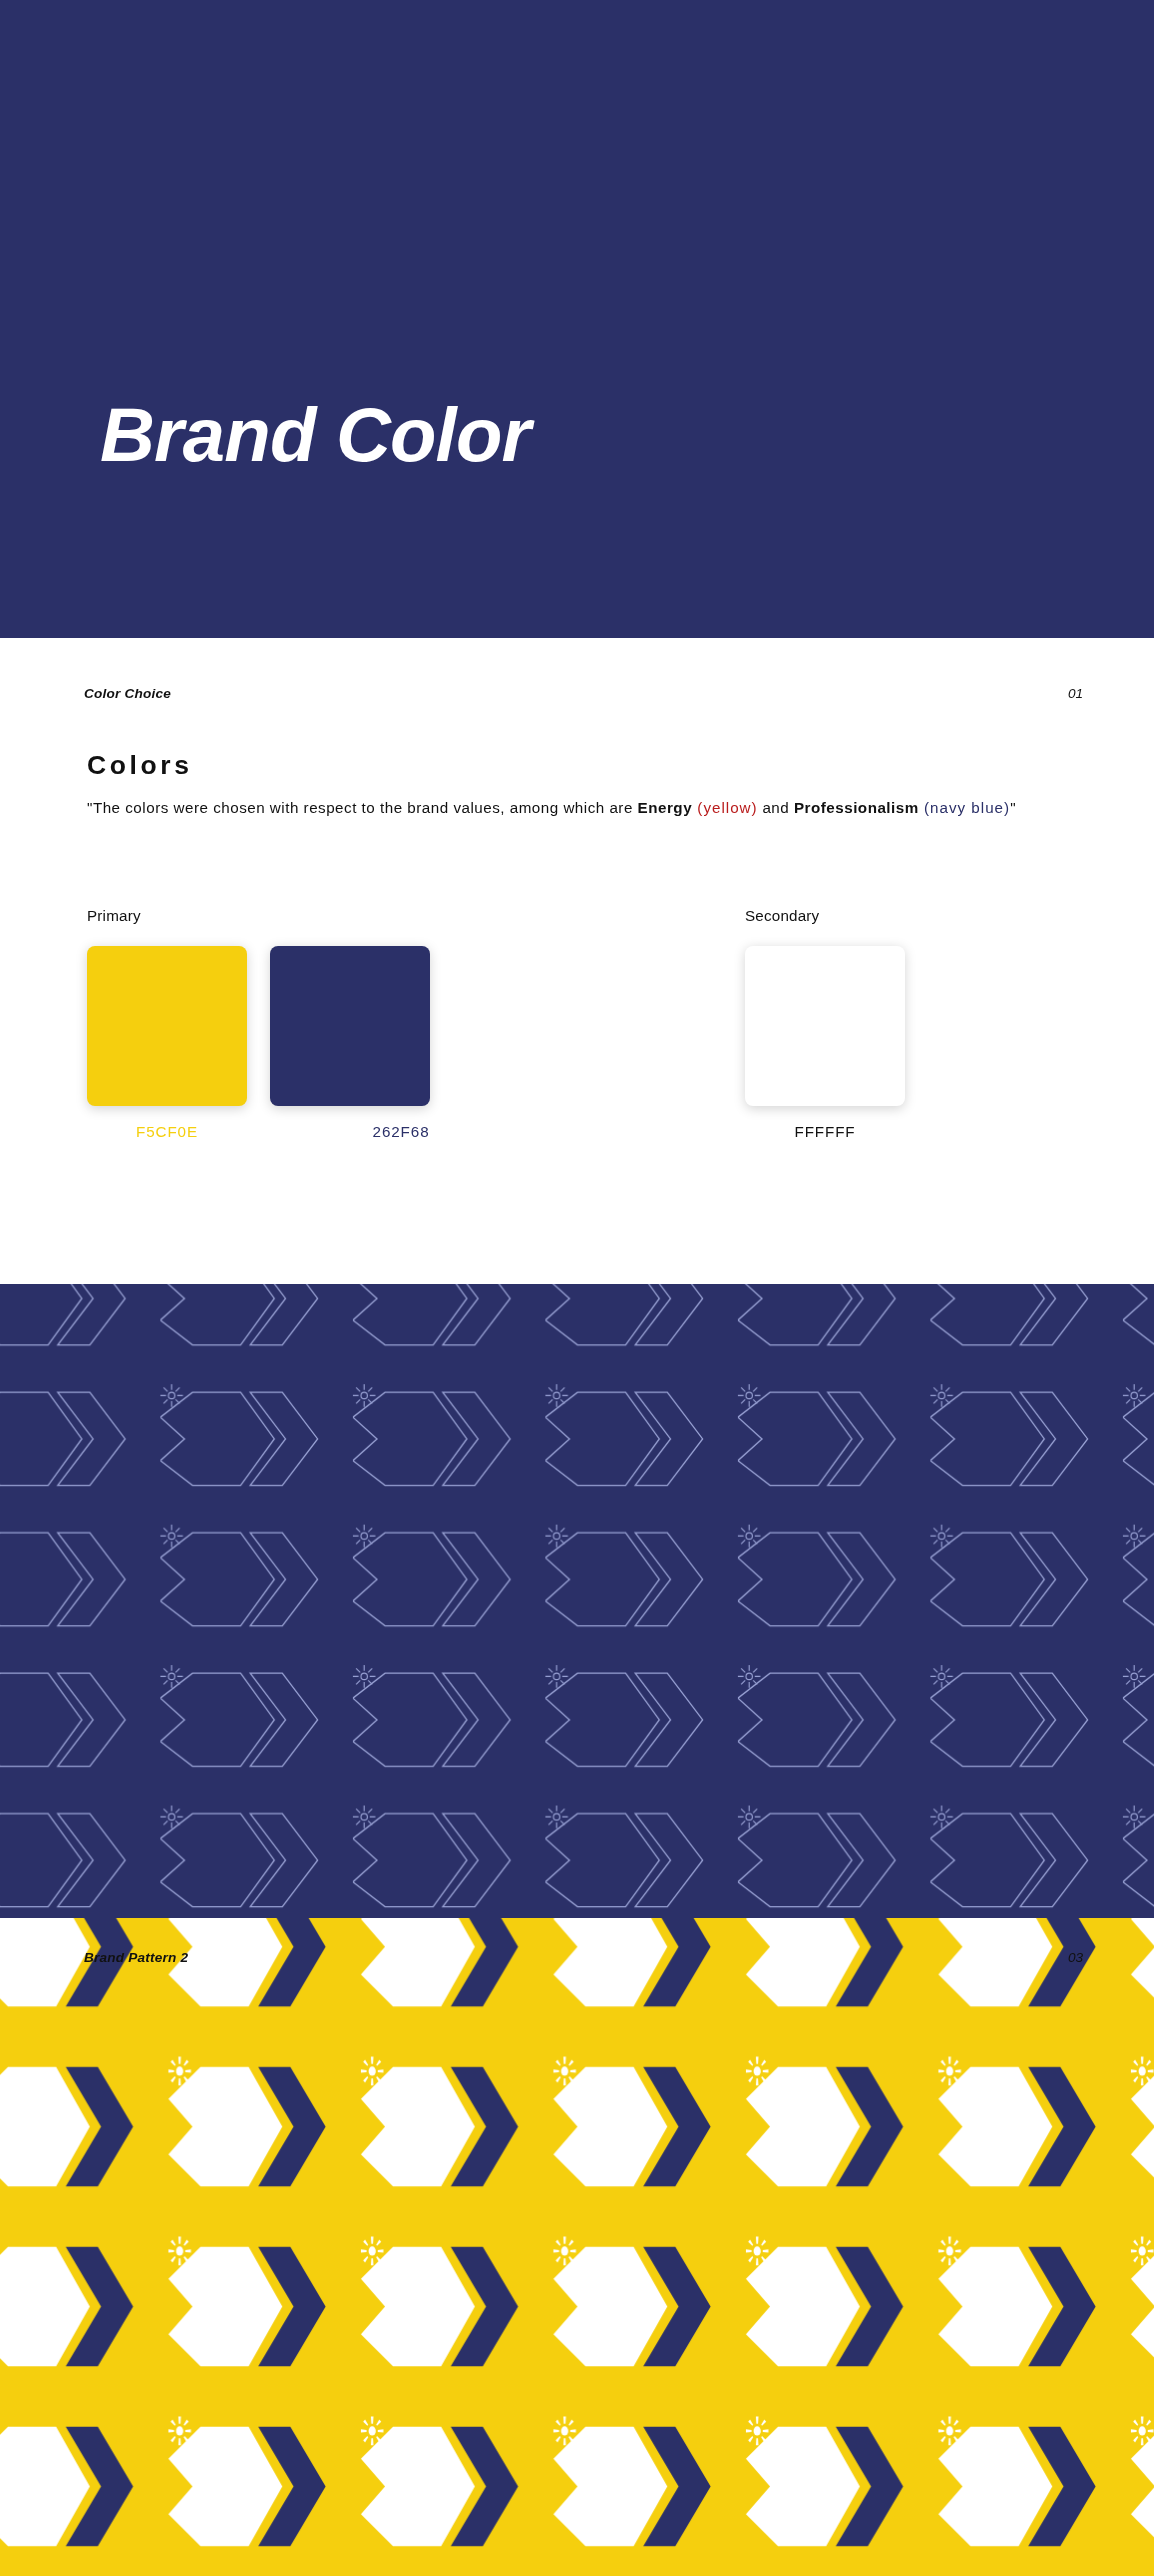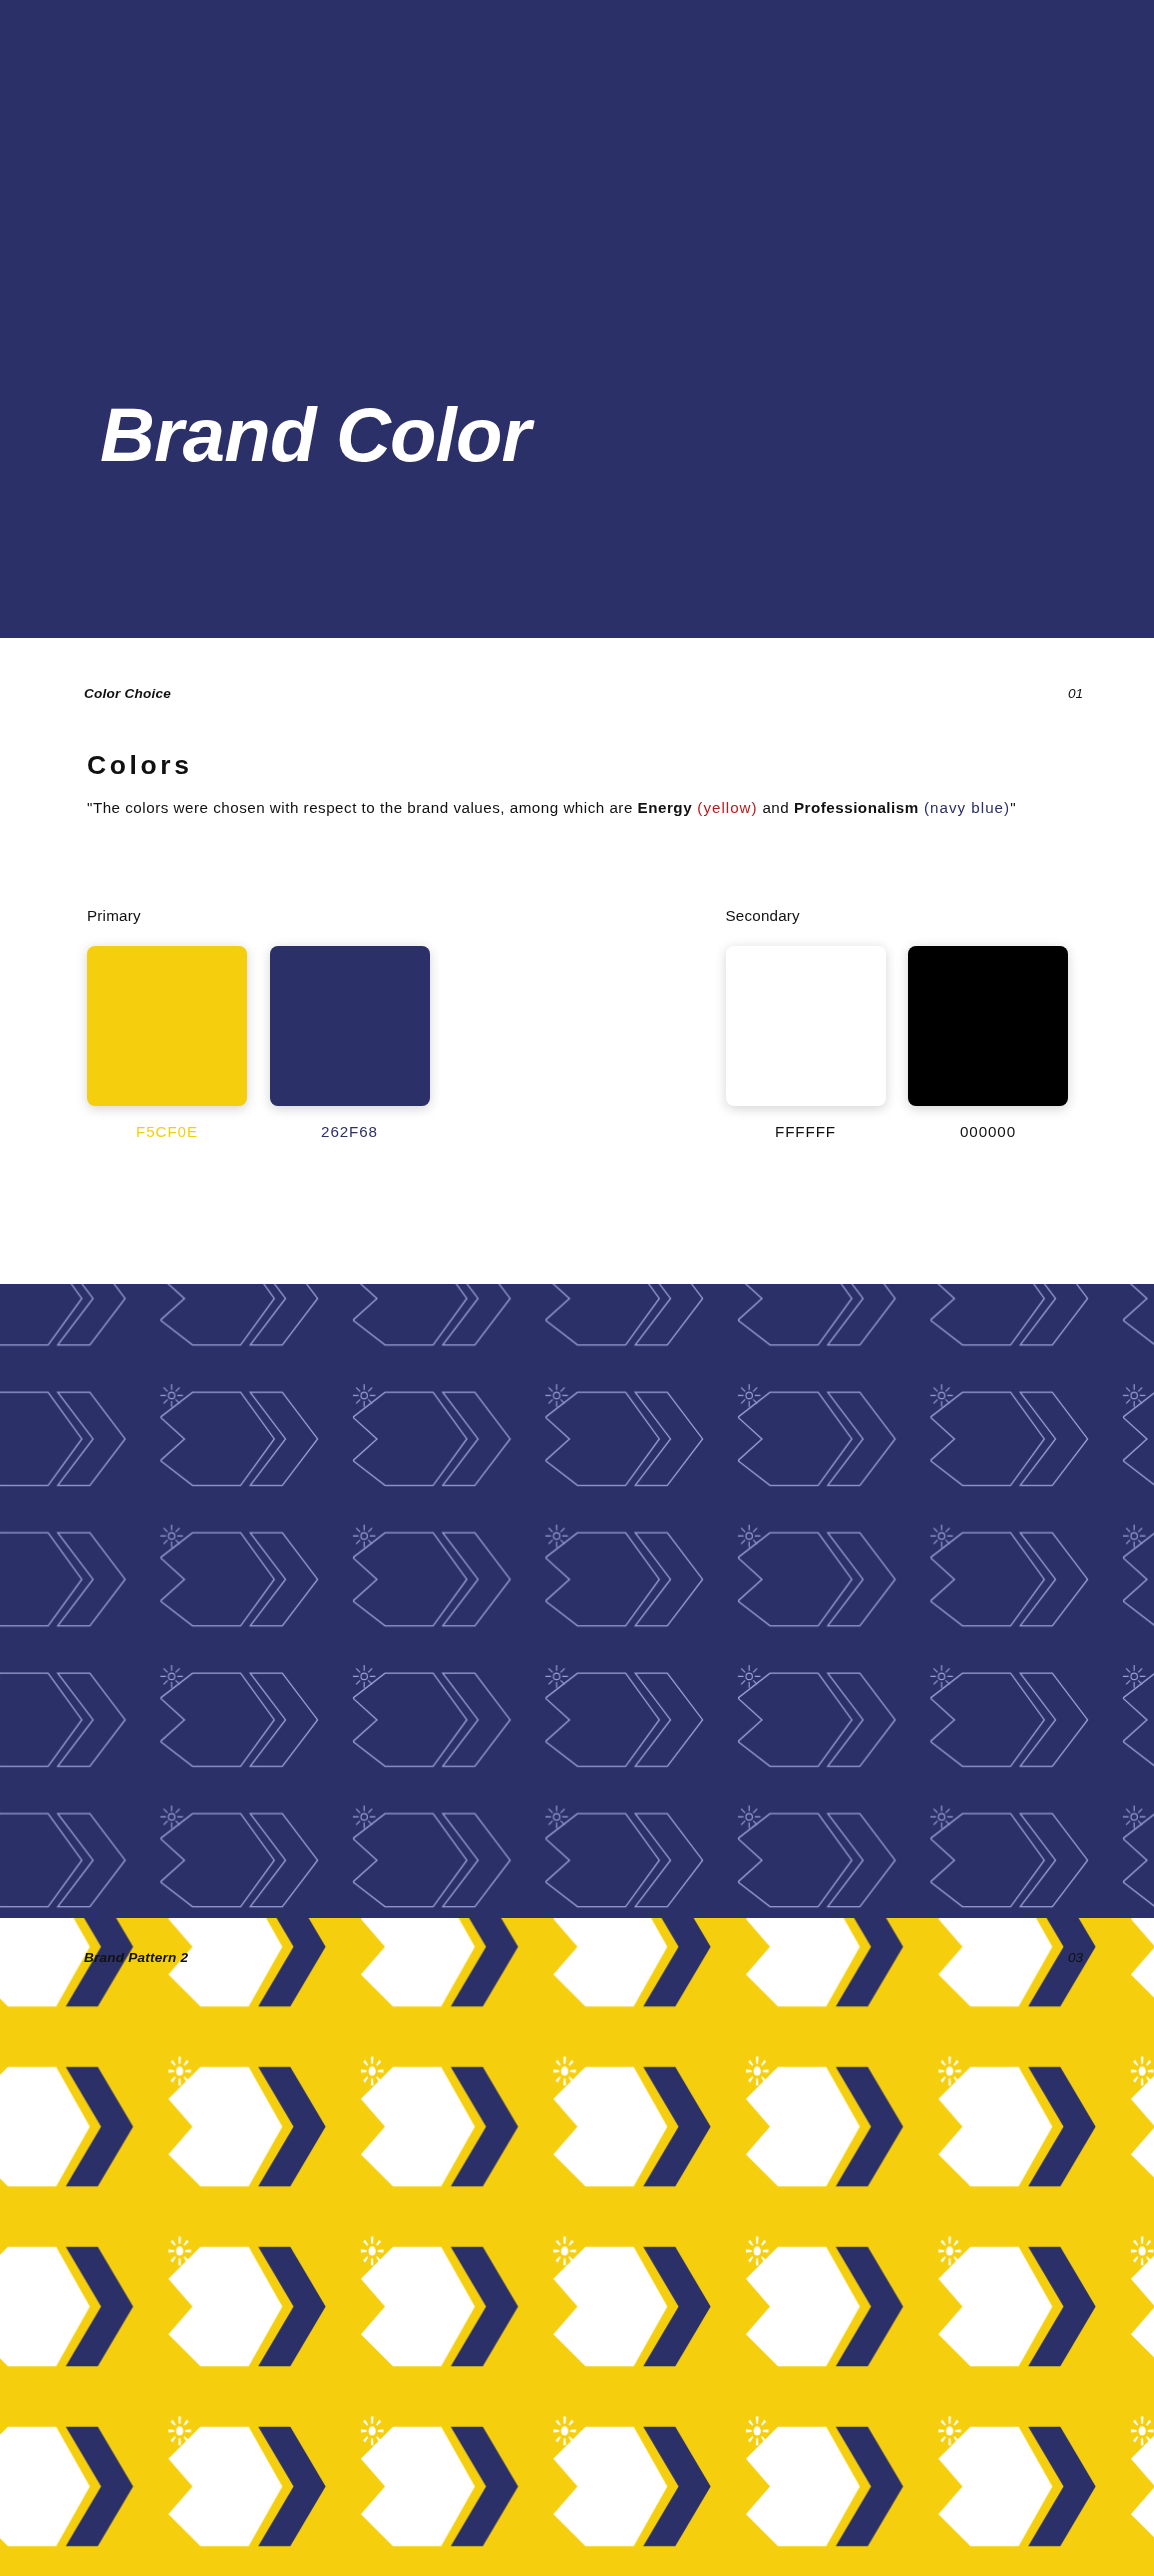--- a/index.html
+++ b/index.html
@@ -155,35 +155,31 @@
     <div class="swatch-groups">
       <div class="group-primary">
         <div class="group-title">Primary</div>
         <div class="swatch-row">
           <div class="swatch">
             <div class="chip" style="background:#f5cf0e;"></div>
             <div class="chip-label" style="color:#f5cf0e;">F5CF0E</div>
           </div>
           <div class="swatch">
             <div class="chip" style="background:#2b3068;"></div>
-            <div class="chip-label" style="color:#2b3068;">262F68</div>
+            <div class="chip-label" style="color:#2b3068;text-align:right;">262F68</div>
           </div>
         </div>
       </div>
 
       <div class="group-secondary">
         <div class="group-title">Secondary</div>
         <div class="swatch-row">
           <div class="swatch">
             <div class="chip" style="background:#ffffff;"></div>
             <div class="chip-label" style="color:#111111;">FFFFFF</div>
-          </div>
-          <div class="swatch">
-            <div class="chip" style="background:#000000;"></div>
-            <div class="chip-label" style="color:#111111;">000000</div>
           </div>
         </div>
       </div>
     </div>
   </section>
 
   <section class="pattern pattern-navy">
     <svg class="bg" viewBox="0 0 1440 790" preserveAspectRatio="none">
       <defs>
         <pattern id="p1" width="240" height="175" patternUnits="userSpaceOnUse" patternTransform="translate(-40,-70)">

